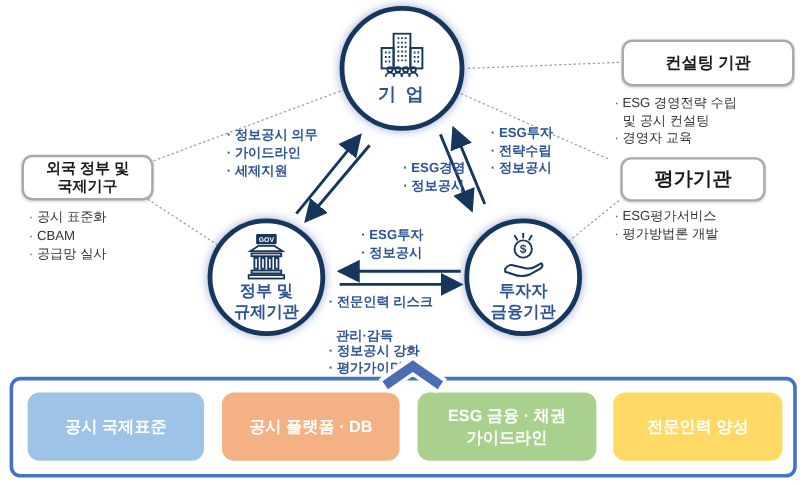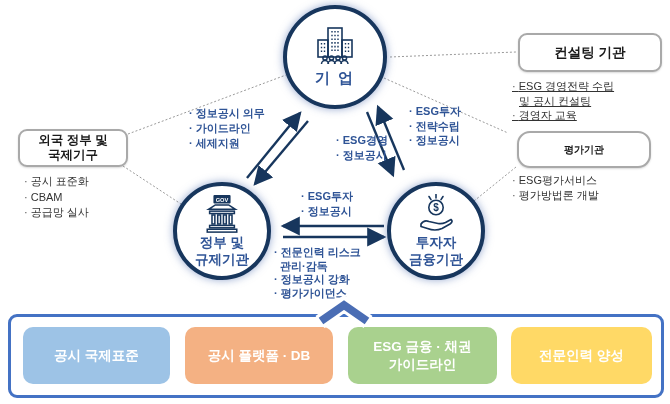--- a/index.html
+++ b/index.html
@@ -23,34 +23,34 @@
   .two-line .clabel { font-size: 13.5px; line-height: 16.5px; margin-top: 1px; }
 
   .sbox {
     position: absolute; background: #fff; border: 2px solid #a9a9a9; border-radius: 9px;
     display: flex; flex-direction: column; align-items: center; justify-content: center;
     text-align: right; font-weight: bold; color: #1a1a1a; z-index: 2;
     box-shadow: 0 1px 2px rgba(0,0,0,.15);
   }
   .b-foreign    { left: 18px;  top: 129px; width: 110px; height: 38px; font-size: 12.5px; line-height: 15.5px; }
   .b-consulting { left: 518px; top: 33px;  width: 144px; height: 39px; font-size: 13.5px; }
-  .b-rating     { left: 517px; top: 131px; width: 134px; height: 37px; font-size: 10px; border-radius: 13px; }
+  .b-rating     { left: 517px; top: 131px; width: 121px; height: 37px; font-size: 16px; }
 
   .blist { position: absolute; font-size: 11px; color: #333; z-index: 2; white-space: nowrap; }
   .blist div::before { content: "· "; color: #555; }
   .blist div.cont::before { content: ""; }
   .blist div.cont { padding-left: 7px; }
   .l-foreign    { left: 24px;  top: 174px; line-height: 15.5px; }
-  .l-consulting { left: 512px; top: 79px;  line-height: 14.5px; text-decoration: underline; }
+  .l-consulting { left: 512px; top: 79px;  line-height: 14.5px; }
   .l-rating     { left: 512px; top: 173px; line-height: 15px; }
 
   .elabel { position: absolute; font-size: 11px; font-weight: bold; color: #2f5496; z-index: 2; white-space: nowrap; }
   .elabel div::before { content: "· "; }
   .elabel div.cont::before { content: ""; }
-  .elabel div.cont { padding-left: 6px; }
+  .elabel div.cont { padding-left: 6px; margin-top: 14px; }
   .e-gov        { left: 189px; top: 106px; line-height: 15px; }
   .e-mgmt       { left: 336px; top: 133px; line-height: 15px; }
   .e-invest     { left: 409px; top: 104px; line-height: 14.5px; }
   .e-horiz-top  { left: 301px; top: 189px; line-height: 15px; }
   .e-horiz-bot  { left: 274px; top: 246px; line-height: 13.5px; }
 
   .foundation {
     position: absolute; left: 8px; top: 314px; width: 656px; height: 84px;
     border: 3px solid #4472c4; border-radius: 9px; background: #fff; z-index: 2;
   }

